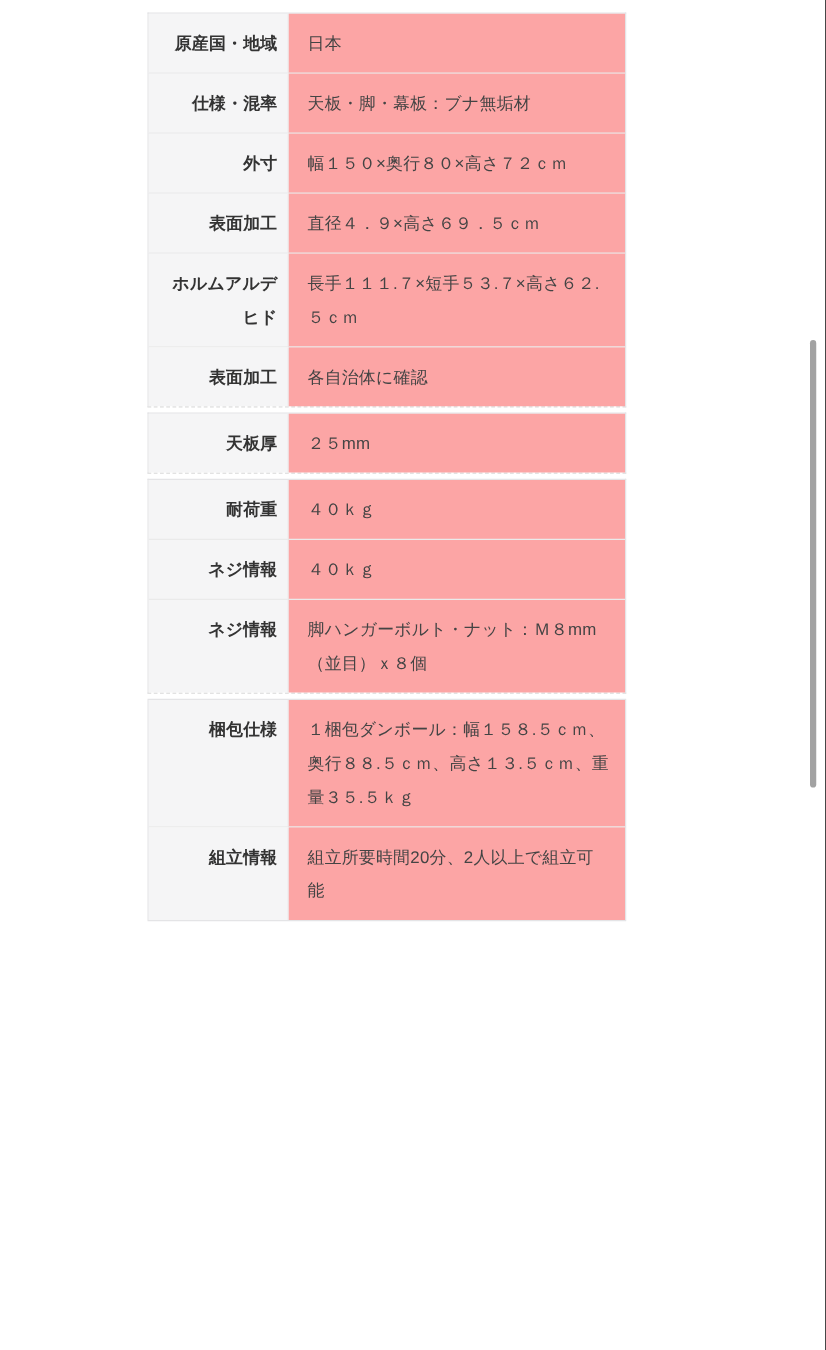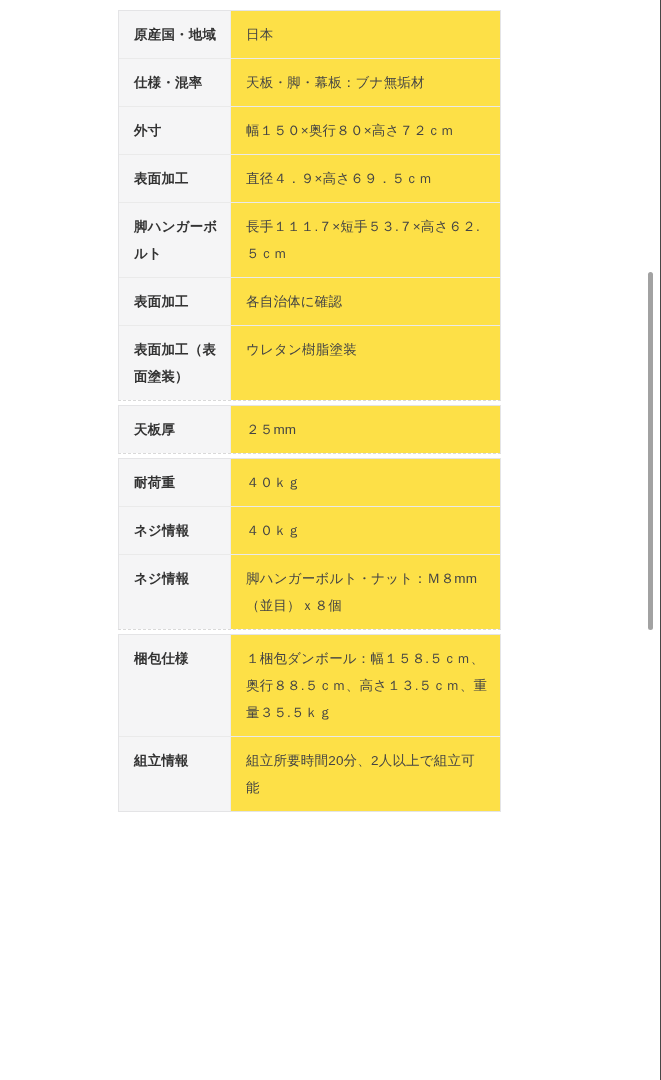--- a/index.html
+++ b/index.html
@@ -37,24 +37,25 @@
     background: #f5f5f6;
     color: #333333;
     font-weight: 700;
     font-size: 13.5px;
     line-height: 27px;
     padding: 10px 8px 10px 15px;
     border-bottom: 1px solid #eaeaea;
     border-right: 1px solid #ececec;
     vertical-align: top;
     letter-spacing: 0.2px;
+    text-align: right;
   }
   .tvalue {
     display: table-cell;
-    background: #fde047;
+    background: #fca5a5;
     color: #444444;
     font-size: 13.5px;
     line-height: 27px;
     padding: 10px 12px 10px 15px;
     border-bottom: 1px solid #eaeaea;
     vertical-align: top;
     letter-spacing: 0.2px;
     word-break: break-all;
   }
   .trow:last-child .tlabel,
@@ -93,30 +94,26 @@
     </div>
     <div class="trow">
       <div class="tlabel">外寸</div>
       <div class="tvalue">幅１５０×奥行８０×高さ７２ｃｍ</div>
     </div>
     <div class="trow">
       <div class="tlabel">表面加工</div>
       <div class="tvalue">直径４．９×高さ６９．５ｃｍ</div>
     </div>
     <div class="trow">
-      <div class="tlabel">脚ハンガーボルト</div>
+      <div class="tlabel">ホルムアルデヒド</div>
       <div class="tvalue">長手１１１.７×短手５３.７×高さ６２.５ｃｍ</div>
     </div>
     <div class="trow">
       <div class="tlabel">表面加工</div>
       <div class="tvalue">各自治体に確認</div>
-    </div>
-    <div class="trow">
-      <div class="tlabel">表面加工（表面塗装）</div>
-      <div class="tvalue">ウレタン樹脂塗装</div>
     </div>
   </div>
 
   <div class="spec-table">
     <div class="trow">
       <div class="tlabel">天板厚</div>
       <div class="tvalue">２５mm</div>
     </div>
   </div>
 

